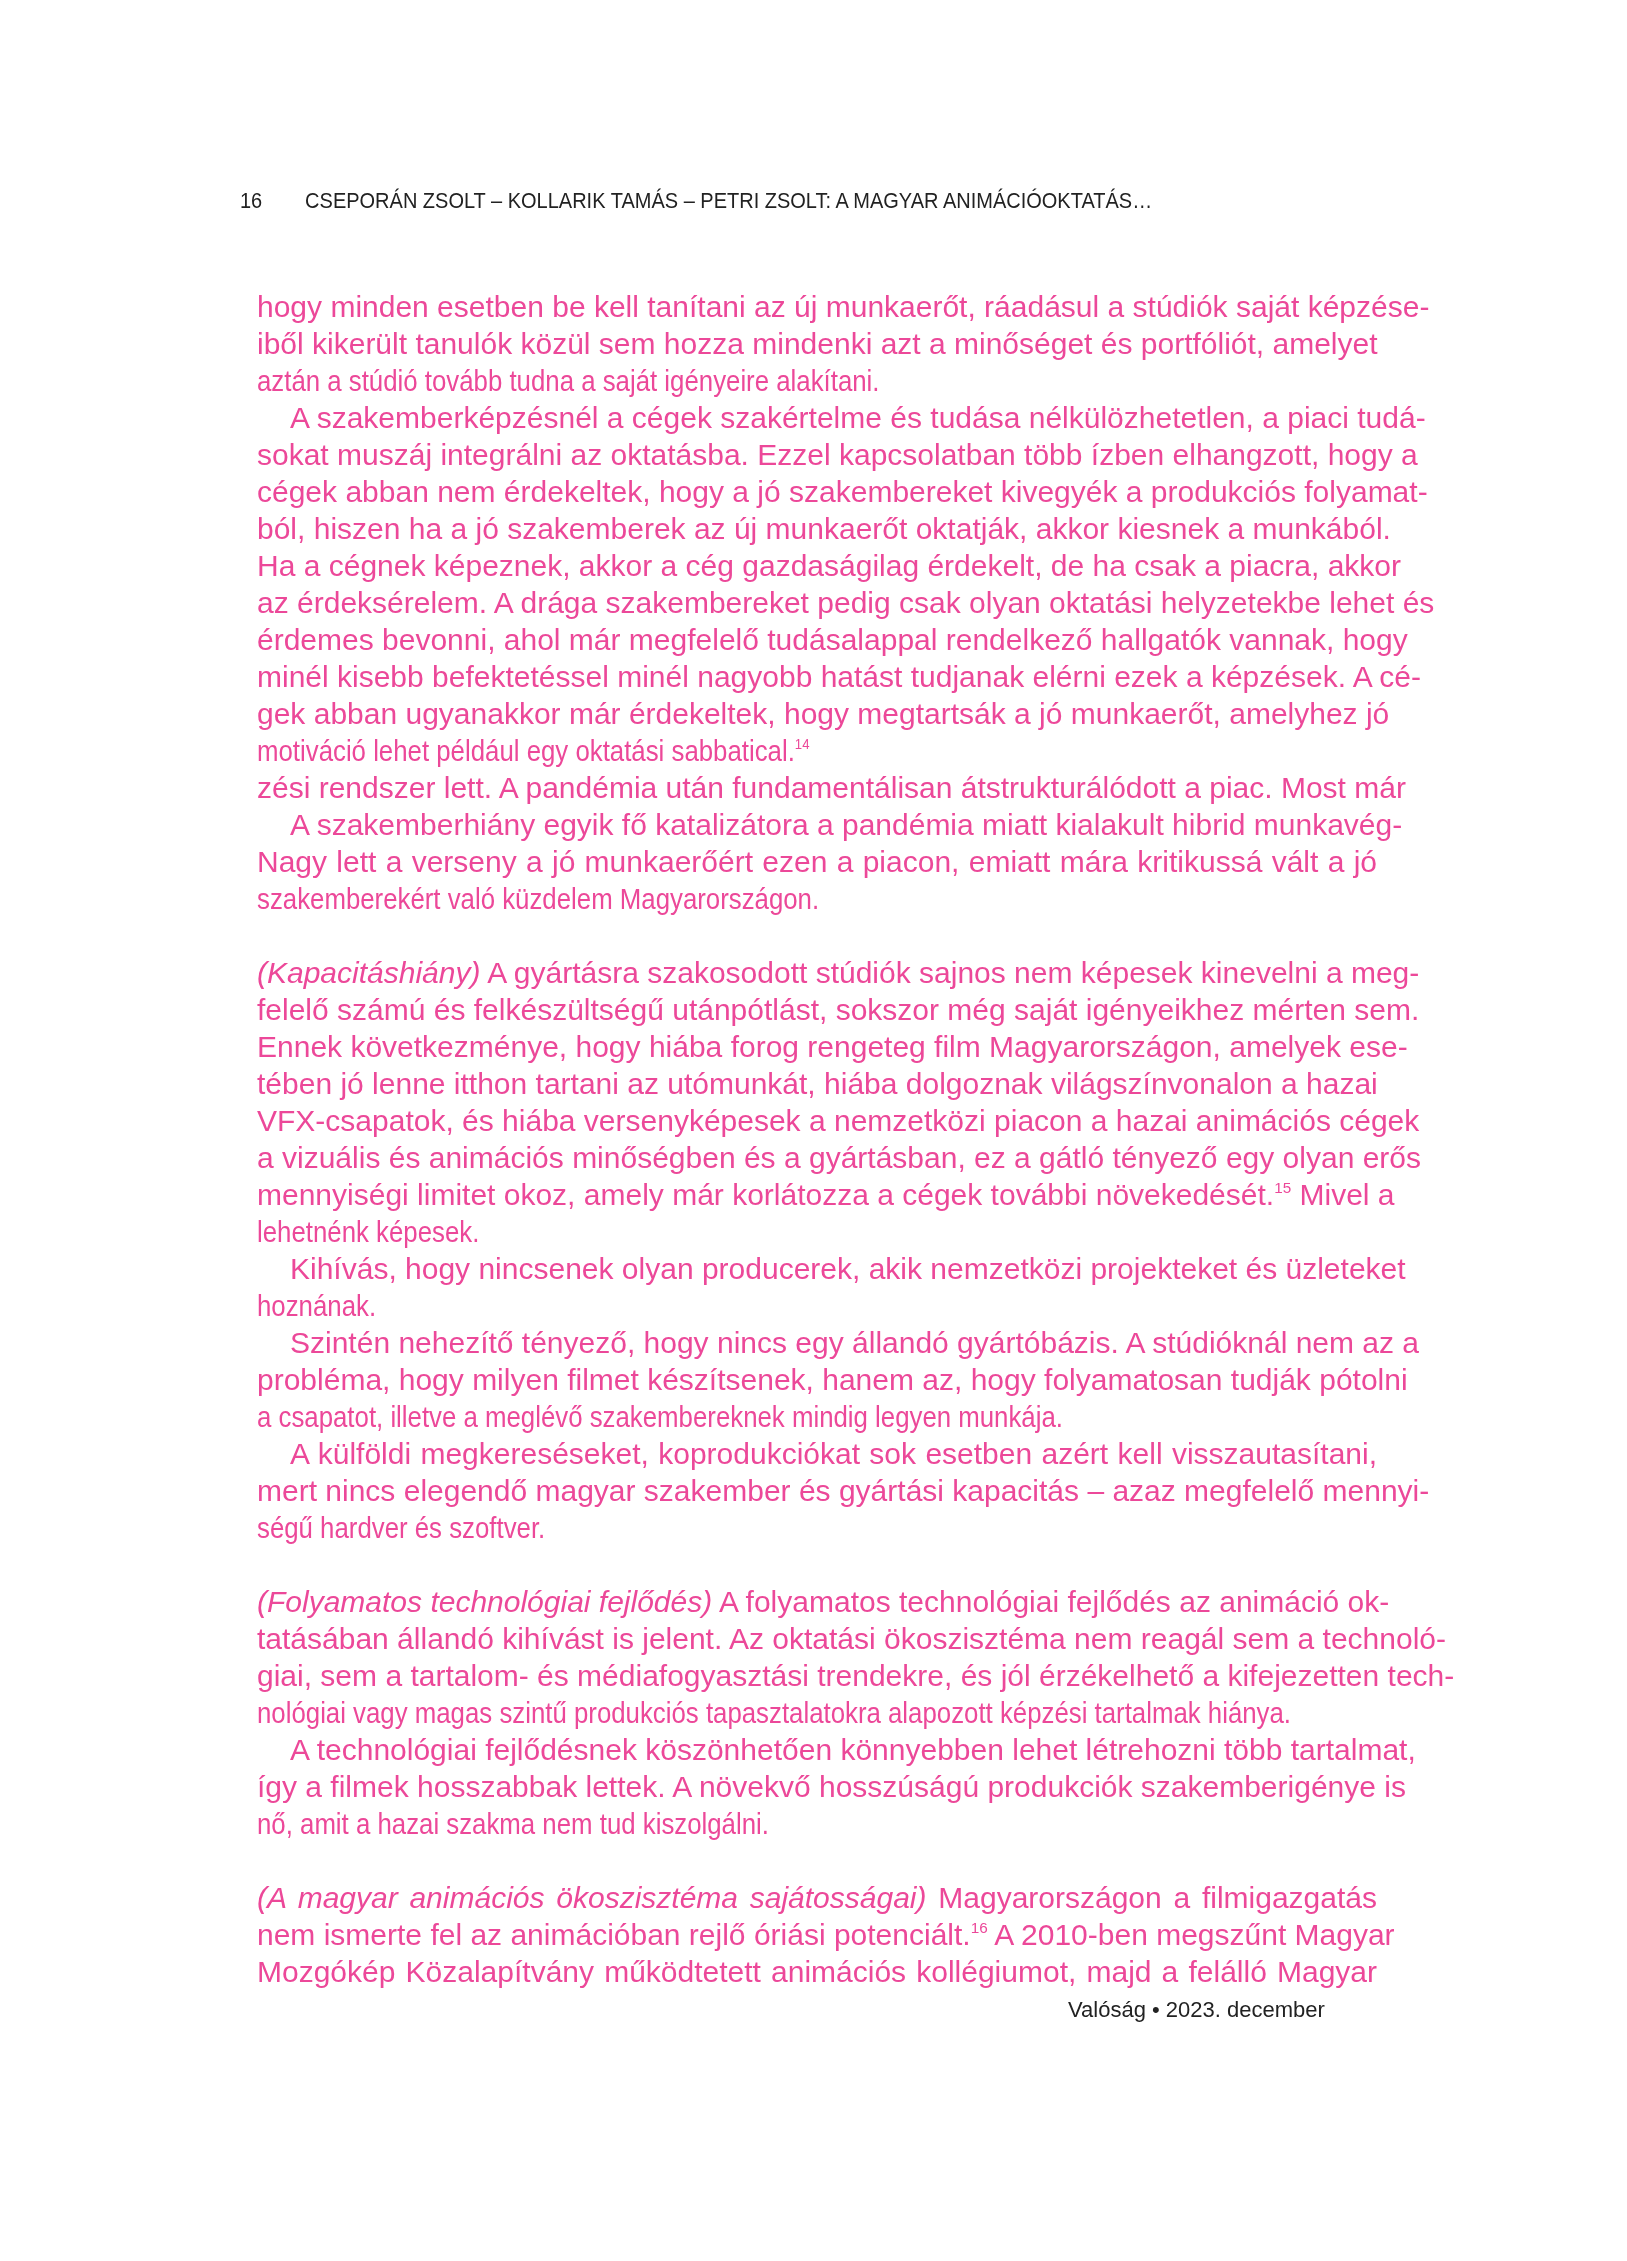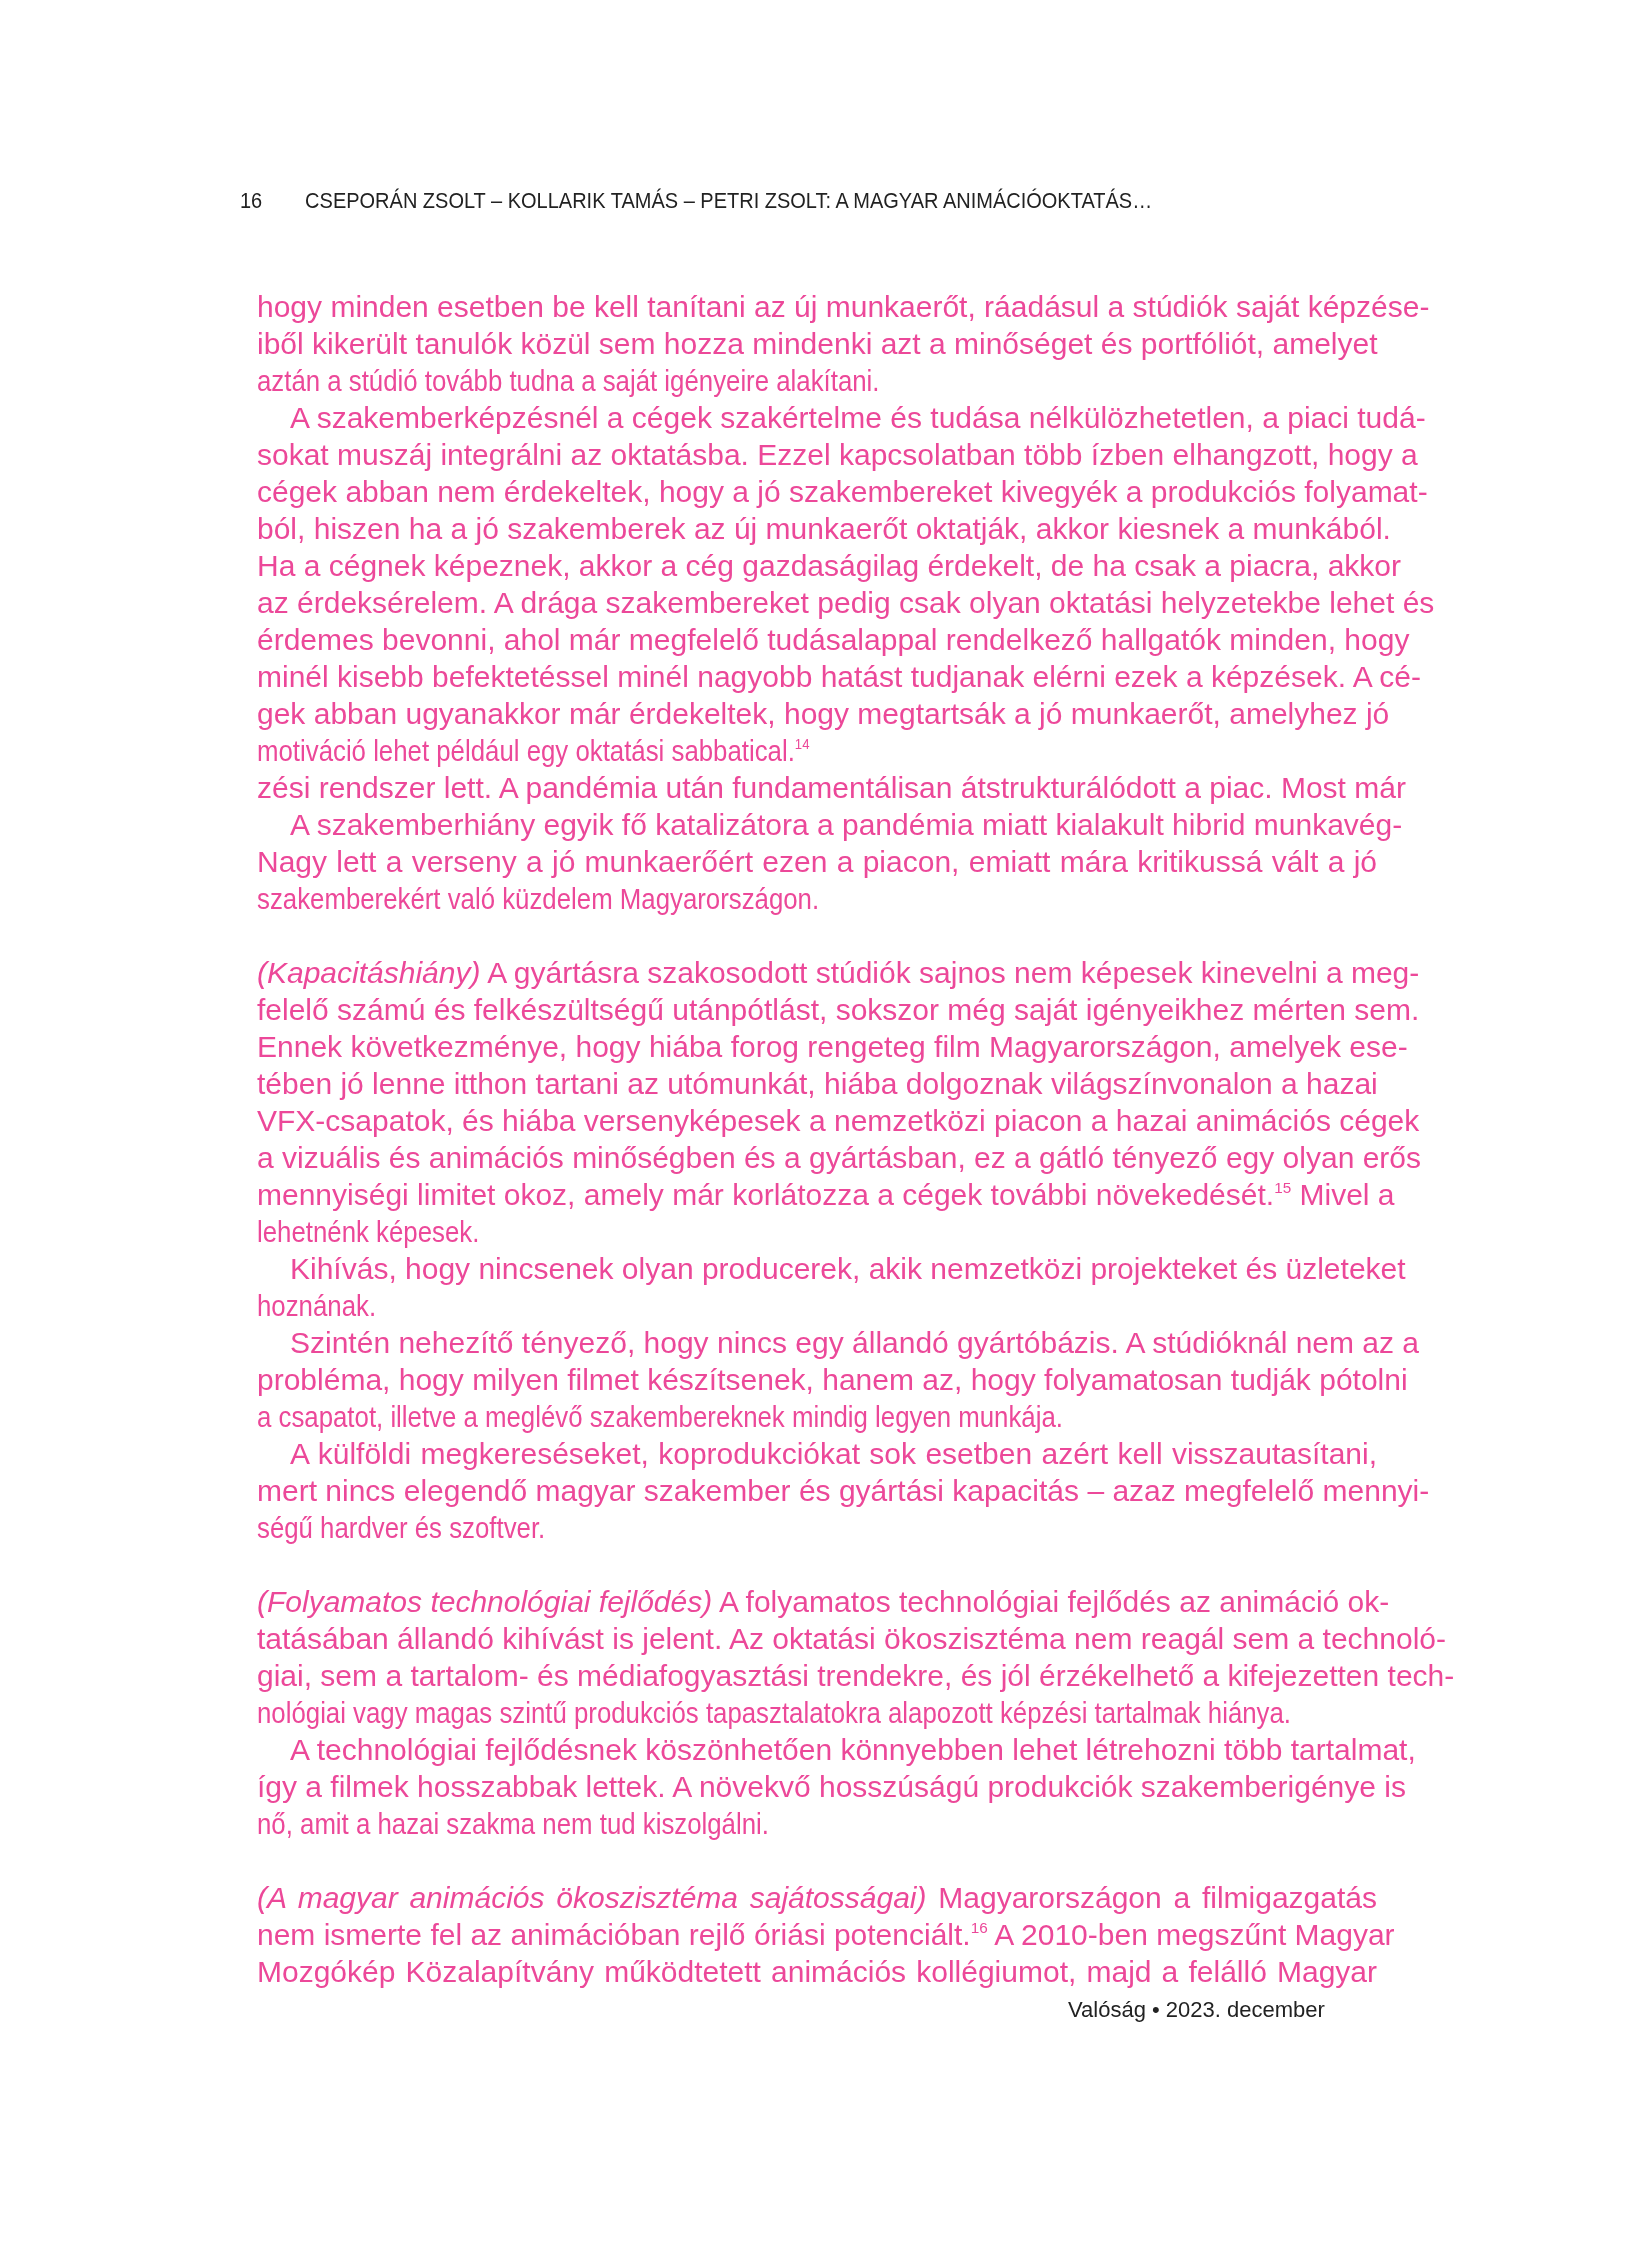--- a/index.html
+++ b/index.html
@@ -43,21 +43,21 @@
     <span class="ln last" style="transform-origin: left top; padding-left: 0px; transform: scaleX(0.86);">aztán a stúdió tovább tudna a saját igényeire alakítani.</span>
   </div>
 
   <div>
     <span class="ln indent">A szakemberképzésnél a cégek szakértelme és tudása nélkülözhetetlen, a piaci tudá-</span>
     <span class="ln">sokat muszáj integrálni az oktatásba. Ezzel kapcsolatban több ízben elhangzott, hogy a</span>
     <span class="ln">cégek abban nem érdekeltek, hogy a jó szakembereket kivegyék a produkciós folyamat-</span>
     <span class="ln">ból, hiszen ha a jó szakemberek az új munkaerőt oktatják, akkor kiesnek a munkából.</span>
     <span class="ln">Ha a cégnek képeznek, akkor a cég gazdaságilag érdekelt, de ha csak a piacra, akkor</span>
     <span class="ln">az érdeksérelem. A drága szakembereket pedig csak olyan oktatási helyzetekbe lehet és</span>
-    <span class="ln">érdemes bevonni, ahol már megfelelő tudásalappal rendelkező hallgatók minden, hogy</span>
+    <span class="ln">érdemes bevonni, ahol már megfelelő tudásalappal rendelkező hallgatók vannak, hogy</span>
     <span class="ln">minél kisebb befektetéssel minél nagyobb hatást tudjanak elérni ezek a képzések. A cé-</span>
     <span class="ln">gek abban ugyanakkor már érdekeltek, hogy megtartsák a jó munkaerőt, amelyhez jó</span>
     <span class="ln last" style="transform-origin: left top; padding-left: 0px; transform: scaleX(0.86);"><span>motiváció lehet például egy oktatási sabbatical.</span><sup>14</sup></span>
   </div>
 
   <div>
     <span class="ln">zési rendszer lett. A pandémia után fundamentálisan átstrukturálódott a piac. Most már</span>
     <span class="ln indent">A szakemberhiány egyik fő katalizátora a pandémia miatt kialakult hibrid munkavég-</span>
     <span class="ln">Nagy lett a verseny a jó munkaerőért ezen a piacon, emiatt mára kritikussá vált a jó</span>
     <span class="ln last" style="transform-origin: left top; padding-left: 0px; transform: scaleX(0.86);">szakemberekért való küzdelem Magyarországon.</span>

